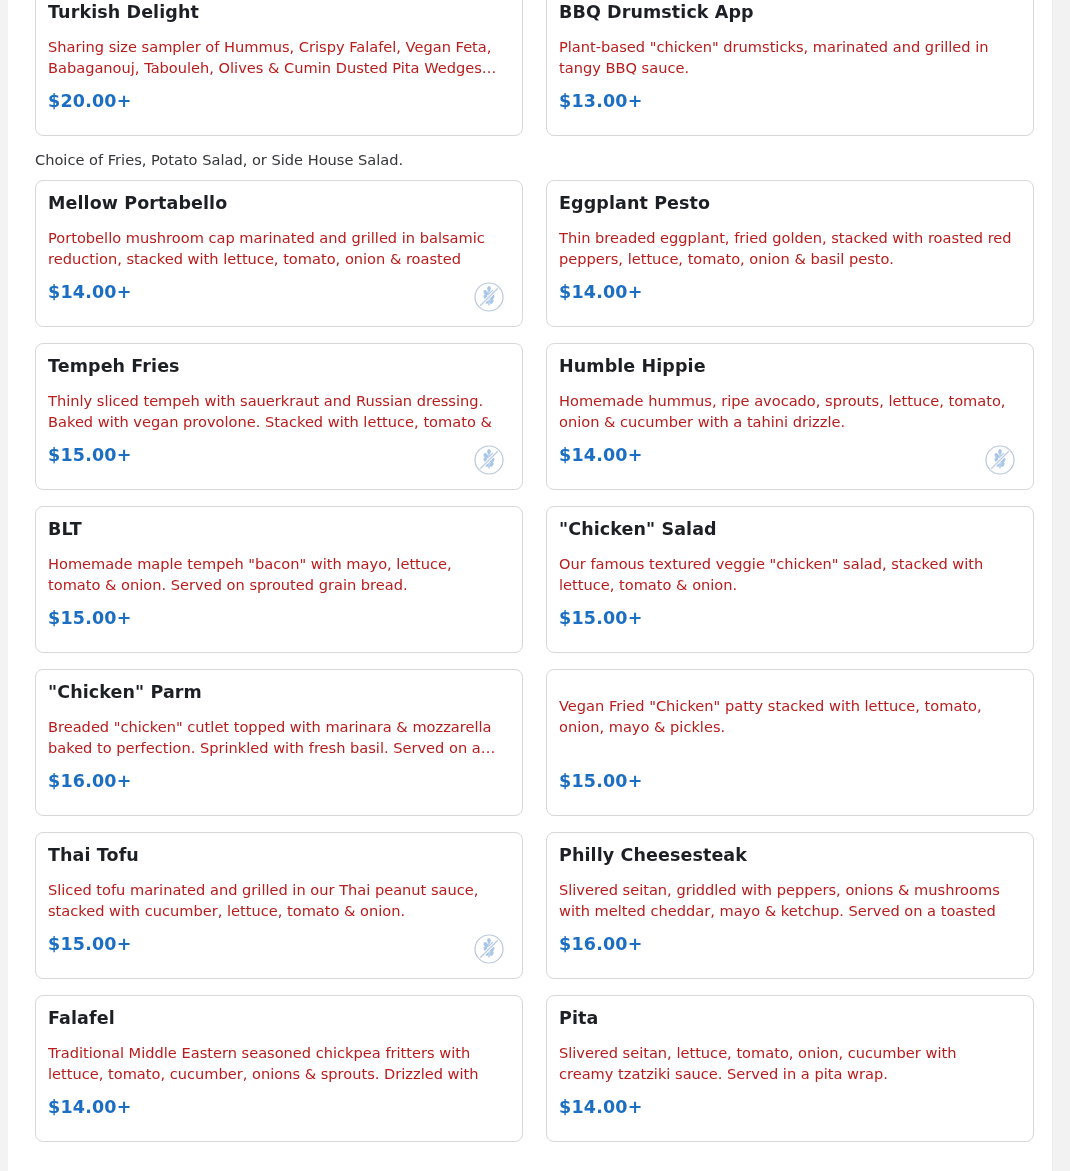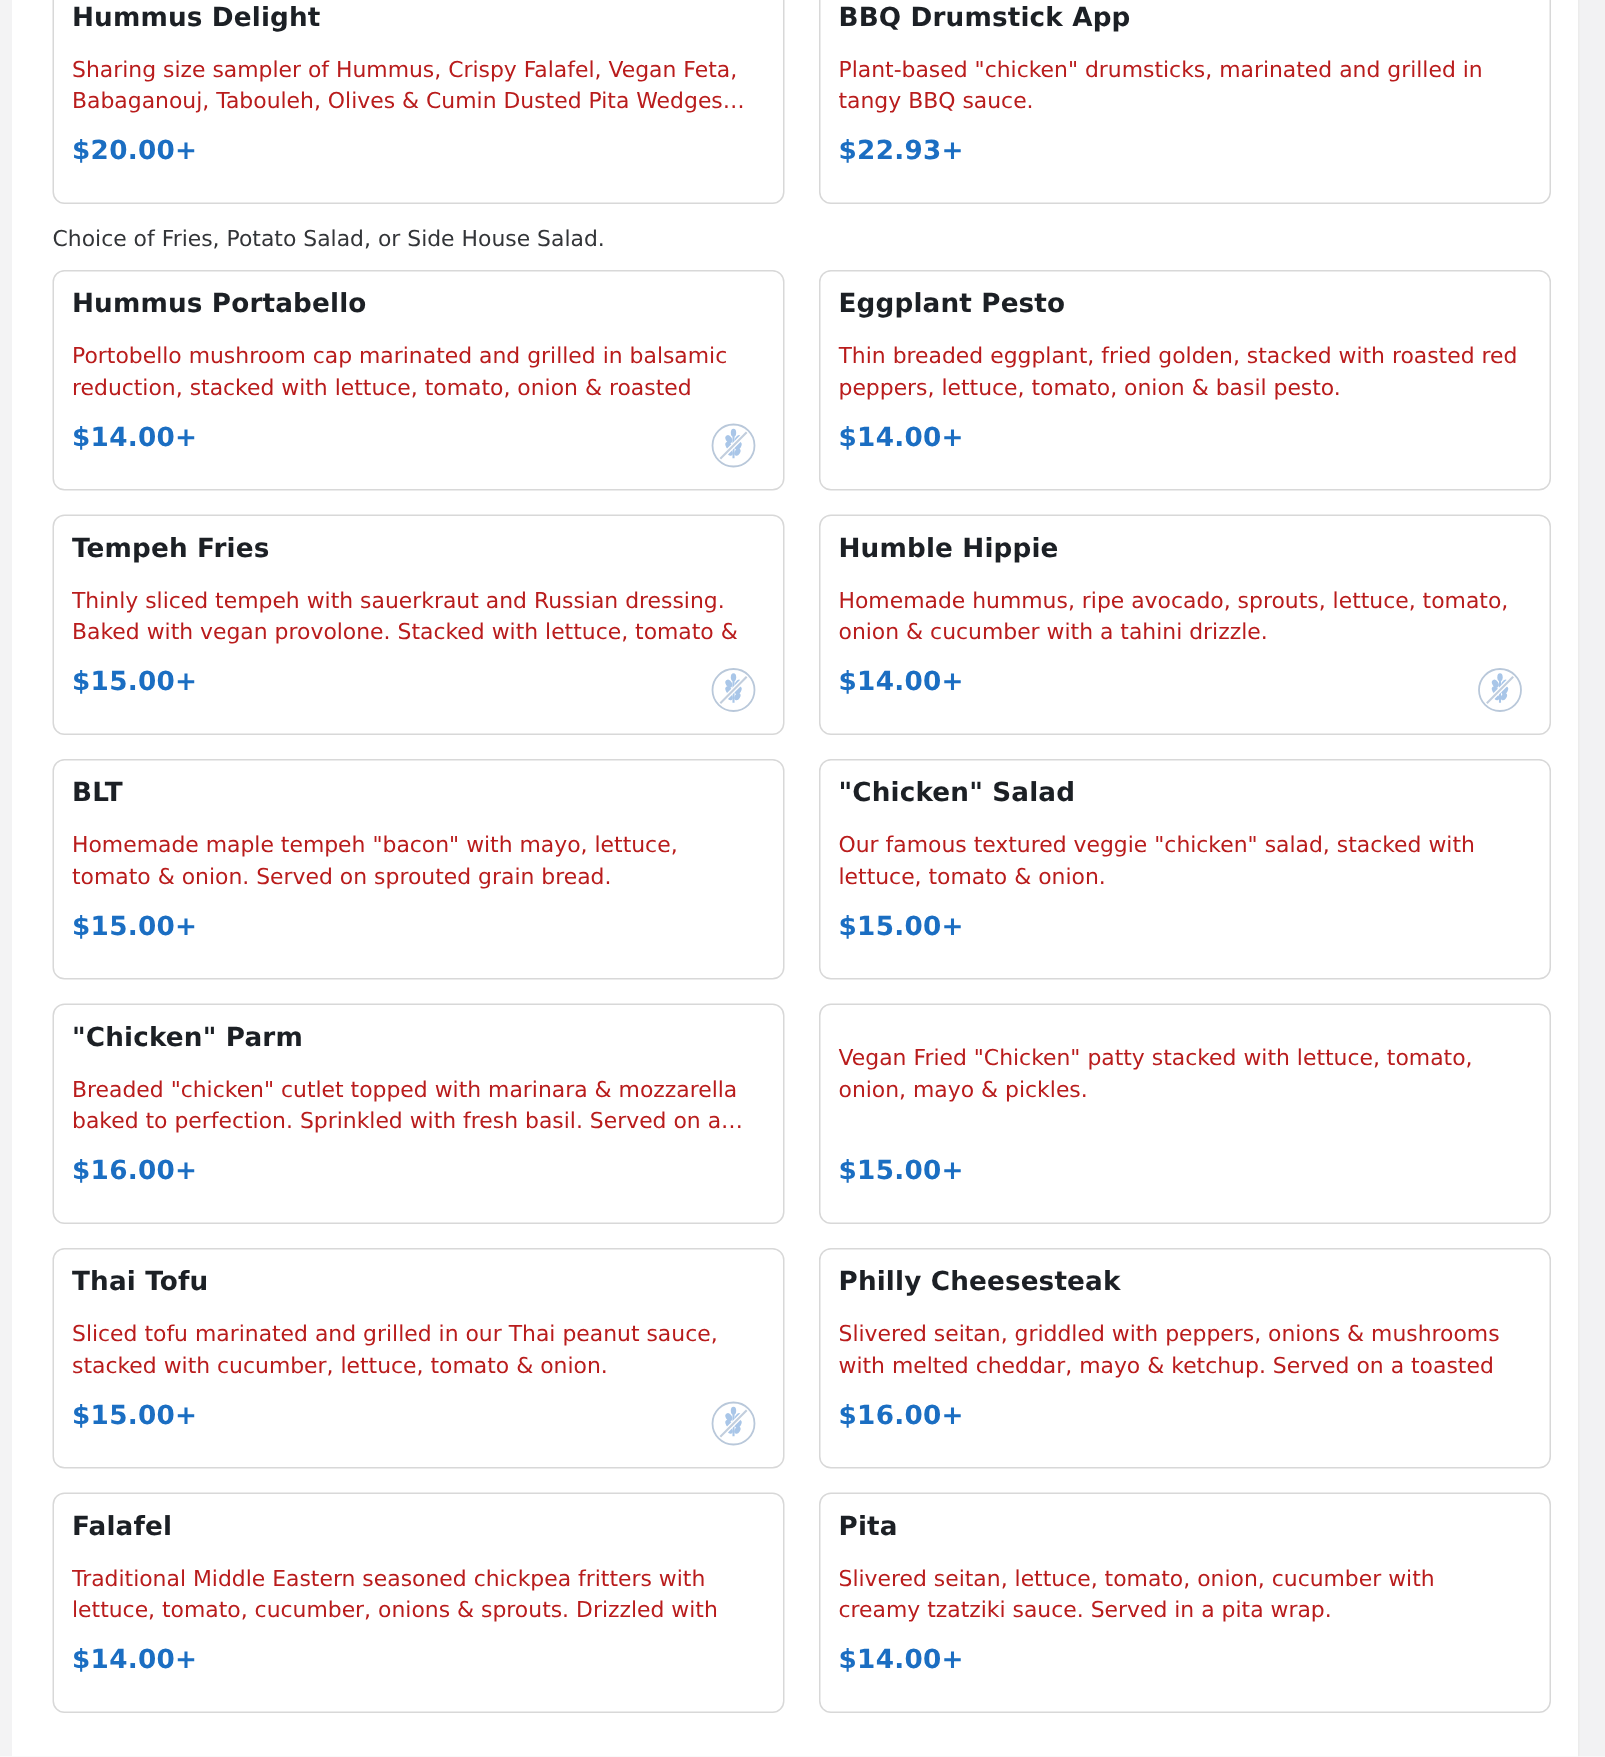--- a/index.html
+++ b/index.html
@@ -72,21 +72,21 @@
   .section-grid{margin-top:10px;}
 </style>
 </head>
 <body>
 
 <div class="page-panel">
   <div class="content">
 
     <div class="cards-grid top-grid" id="top-grid">
         <div class="card">
-    <div class="card-title">Hummus Delight</div>
+    <div class="card-title">Turkish Delight</div>
     <div class="card-desc">Sharing size sampler of Hummus, Crispy Falafel, Vegan Feta, Babaganouj, Tabouleh, Olives &amp; Cumin Dusted Pita Wedges…</div>
     <div class="price-row">
       <span class="card-price">$20.00+</span>
       <span class="gf-badge" style="visibility: hidden;">
         <svg width="30" height="30" viewBox="0 0 30 30">
           <circle cx="15" cy="15" r="14" fill="none" stroke="#b9c8da" stroke-width="1.2"></circle>
           <line x1="15" y1="6.5" x2="15" y2="23.5" stroke="#a9c6e8" stroke-width="1.4"></line>
           <ellipse cx="15" cy="6.5" rx="1.8" ry="2.6" fill="#a9c6e8"></ellipse>
           <ellipse cx="11.9" cy="10.8" rx="2" ry="2.9" fill="#a9c6e8" transform="rotate(-32 11.9 10.8)"></ellipse>
           <ellipse cx="18.1" cy="10.8" rx="2" ry="2.9" fill="#a9c6e8" transform="rotate(32 18.1 10.8)"></ellipse>
@@ -97,21 +97,21 @@
           <line x1="6.2" y1="23.8" x2="23.8" y2="6.2" stroke="#ffffff" stroke-width="3.2"></line>
           <line x1="6.2" y1="23.8" x2="23.8" y2="6.2" stroke="#c2cedd" stroke-width="1.4"></line>
         </svg>
       </span>
     </div>
   </div>
         <div class="card">
     <div class="card-title">BBQ Drumstick App</div>
     <div class="card-desc">Plant-based "chicken" drumsticks, marinated and grilled in tangy BBQ sauce.</div>
     <div class="price-row">
-      <span class="card-price">$22.93+</span>
+      <span class="card-price">$13.00+</span>
       <span class="gf-badge" style="visibility: hidden;">
         <svg width="30" height="30" viewBox="0 0 30 30">
           <circle cx="15" cy="15" r="14" fill="none" stroke="#b9c8da" stroke-width="1.2"></circle>
           <line x1="15" y1="6.5" x2="15" y2="23.5" stroke="#a9c6e8" stroke-width="1.4"></line>
           <ellipse cx="15" cy="6.5" rx="1.8" ry="2.6" fill="#a9c6e8"></ellipse>
           <ellipse cx="11.9" cy="10.8" rx="2" ry="2.9" fill="#a9c6e8" transform="rotate(-32 11.9 10.8)"></ellipse>
           <ellipse cx="18.1" cy="10.8" rx="2" ry="2.9" fill="#a9c6e8" transform="rotate(32 18.1 10.8)"></ellipse>
           <ellipse cx="11.9" cy="15.2" rx="2" ry="2.9" fill="#a9c6e8" transform="rotate(-32 11.9 15.2)"></ellipse>
           <ellipse cx="18.1" cy="15.2" rx="2" ry="2.9" fill="#a9c6e8" transform="rotate(32 18.1 15.2)"></ellipse>
           <ellipse cx="12.4" cy="19.4" rx="1.8" ry="2.6" fill="#a9c6e8" transform="rotate(-32 12.4 19.4)"></ellipse>
@@ -122,21 +122,21 @@
       </span>
     </div>
   </div>
       </div>
 
 
     <div class="section-subtitle">Choice of Fries, Potato Salad, or Side House Salad.</div>
 
     <div class="cards-grid section-grid" id="items-grid">
         <div class="card">
-    <div class="card-title">Hummus Portabello</div>
+    <div class="card-title">Mellow Portabello</div>
     <div class="card-desc">Portobello mushroom cap marinated and grilled in balsamic reduction, stacked with lettuce, tomato, onion &amp; roasted red…</div>
     <div class="price-row">
       <span class="card-price">$14.00+</span>
       <span class="gf-badge">
         <svg width="30" height="30" viewBox="0 0 30 30">
           <circle cx="15" cy="15" r="14" fill="none" stroke="#b9c8da" stroke-width="1.2"></circle>
           <line x1="15" y1="6.5" x2="15" y2="23.5" stroke="#a9c6e8" stroke-width="1.4"></line>
           <ellipse cx="15" cy="6.5" rx="1.8" ry="2.6" fill="#a9c6e8"></ellipse>
           <ellipse cx="11.9" cy="10.8" rx="2" ry="2.9" fill="#a9c6e8" transform="rotate(-32 11.9 10.8)"></ellipse>
           <ellipse cx="18.1" cy="10.8" rx="2" ry="2.9" fill="#a9c6e8" transform="rotate(32 18.1 10.8)"></ellipse>

